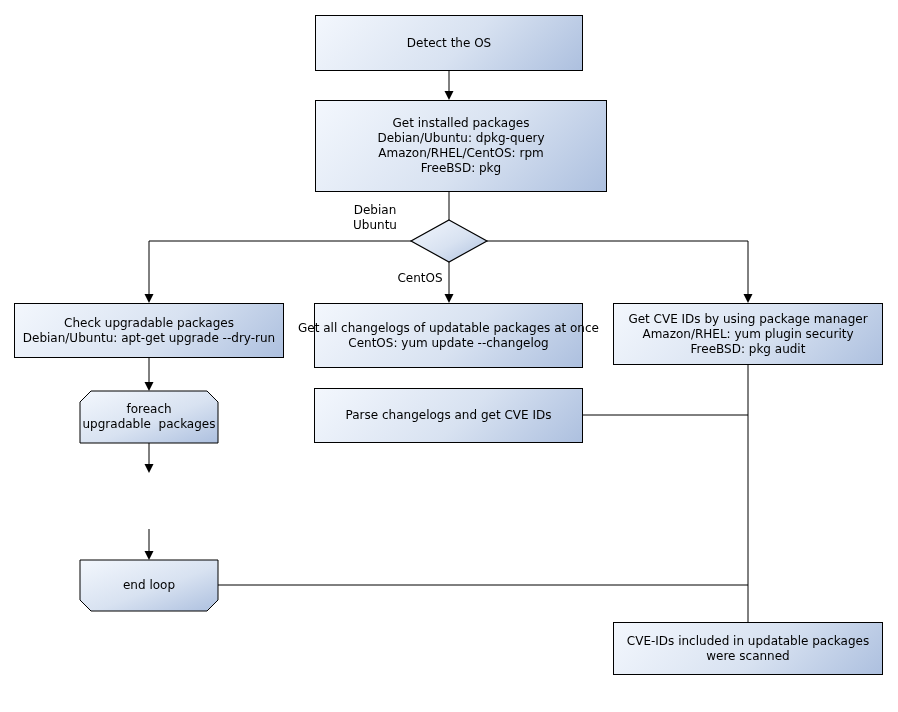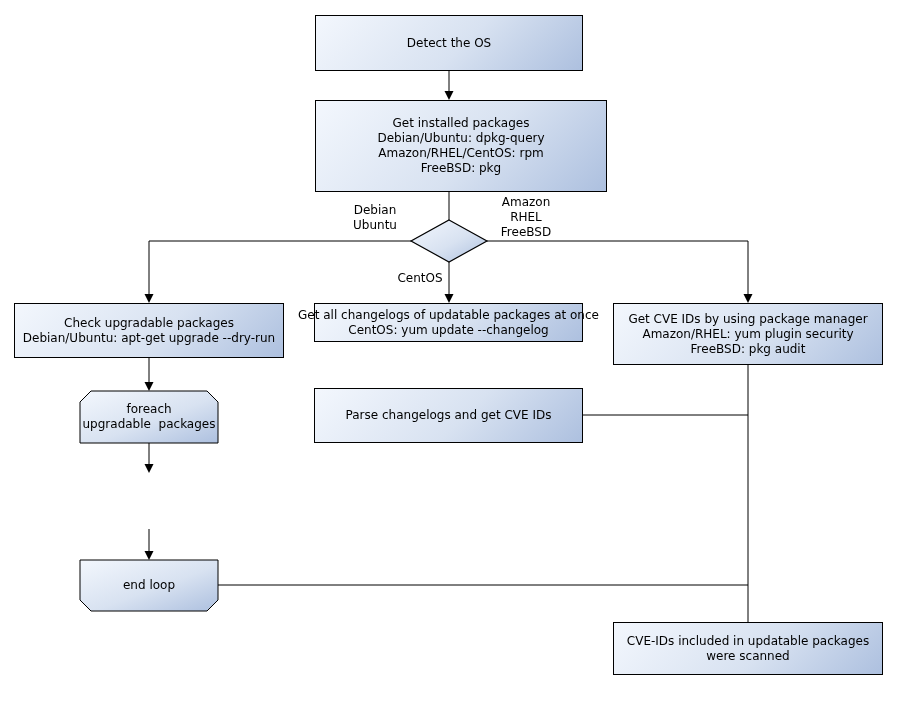--- a/index.html
+++ b/index.html
@@ -38,21 +38,21 @@
     align-items: center;
     justify-content: center;
     text-align: center;
     background: transparent;
   }
   
   .n-detect    { left: 315px; top: 15px;  width: 268px; height: 56px; }
   .n-installed { left: 315px; top: 100px; width: 292px; height: 92px; }
   .n-check     { left: 14px;  top: 303px; width: 270px; height: 55px; }
   .n-parsedeb  { left: 14px;  top: 473px; width: 270px; height: 56px; }
-  .n-getall    { left: 314px; top: 303px; width: 269px; height: 39px; }
+  .n-getall    { left: 314px; top: 303px; width: 269px; height: 65px; }
   .n-parsec    { left: 314px; top: 388px; width: 269px; height: 55px; }
   .n-getcve    { left: 613px; top: 303px; width: 270px; height: 62px; }
   .n-final     { left: 613px; top: 622px; width: 270px; height: 53px; }
   
   .l-foreach  { left: 59px;  top: 396px; width: 180px; height: 42px; }
   .l-endloop  { left: 59px;  top: 571px; width: 180px; height: 28px; }
   
   .l-debian   { left: 340px; top: 203px; width: 70px; }
   .l-amazon   { left: 491px; top: 195px; width: 70px; }
   .l-centos   { left: 385px; top: 271px; width: 70px; }
@@ -147,23 +147,18 @@
 
   <div class="shape-label l-endloop">
     <div class="nl">end loop</div>
   </div>
 
   <div class="shape-label l-debian">
     <div class="nl">Debian</div>
     <div class="nl">Ubuntu</div>
   </div>
 
-  <div class="shape-label l-amazon">
-    <div class="nl">Amazon</div>
-    <div class="nl">RHEL</div>
-    <div class="nl">FreeBSD</div>
-  </div>
 
   <div class="shape-label l-centos">
     <div class="nl">CentOS</div>
   </div>
 
 </div>
 
 </body></html>

